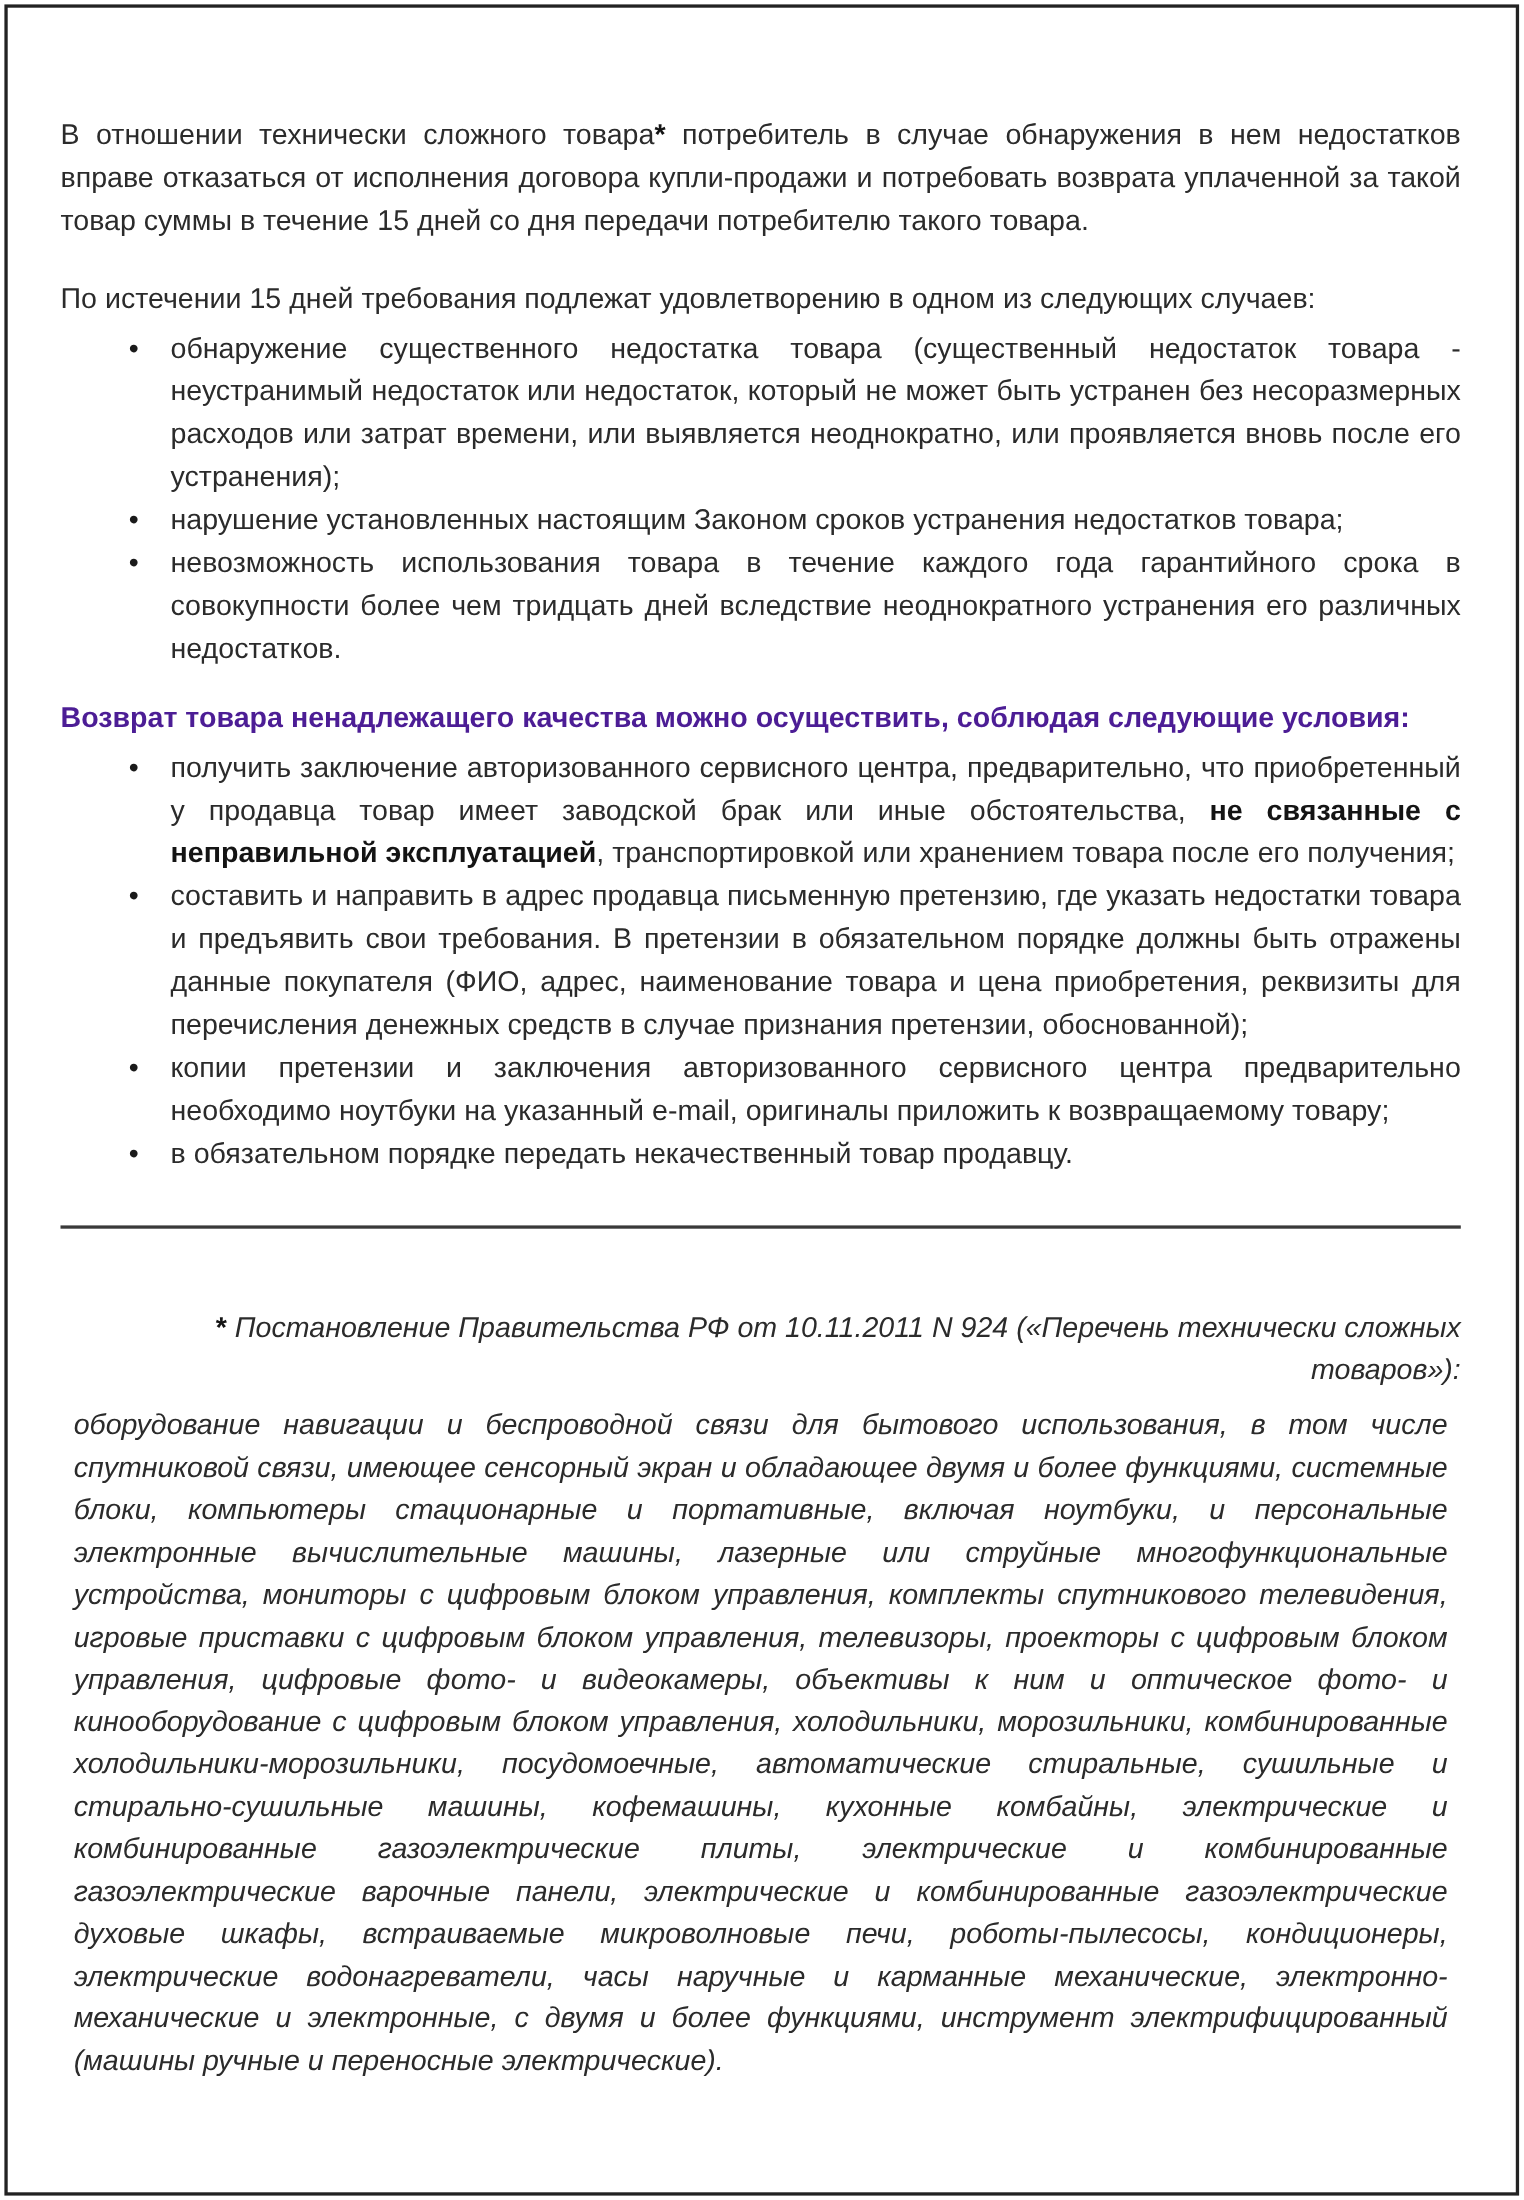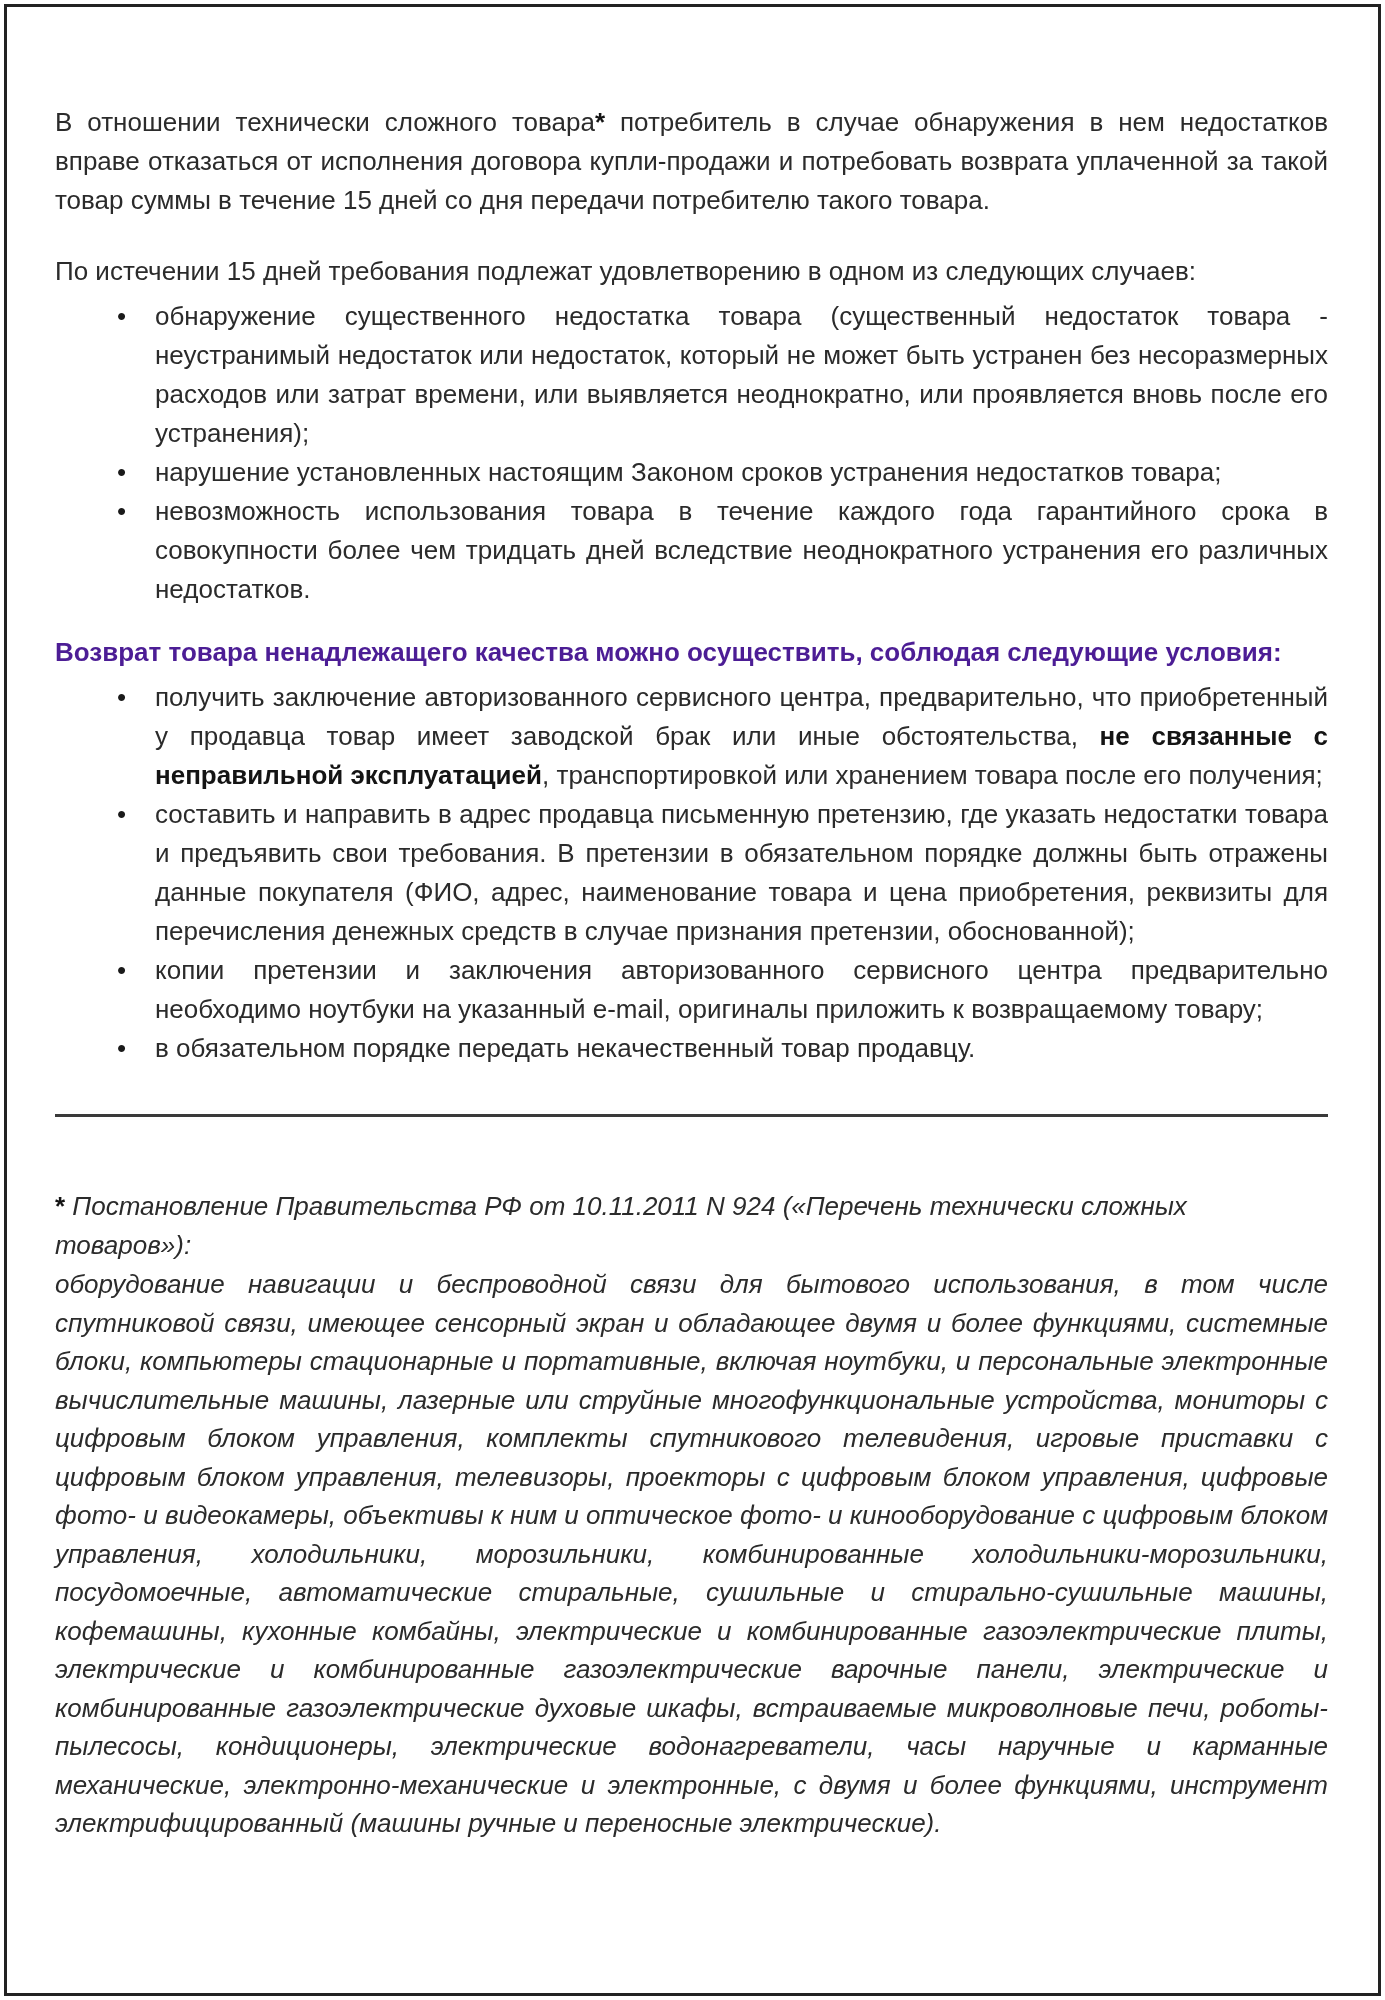--- a/index.html
+++ b/index.html
@@ -67,30 +67,30 @@
   }
   .footnote {
     margin-top: 70px;
     font-style: italic;
     font-size: 26px;
     line-height: 38.5px;
     color: #2b2b2b;
   }
   .footnote-title {
     margin: 0 0 1px 0;
-    text-align: left;
+    text-align: right;
   }
   .footnote-marker {
     font-weight: bold;
     font-style: normal;
     color: #141414;
   }
   .footnote-body {
     text-align: justify;
-    margin: 0;
+    margin: 12px;
   }
 </style>
 </head>
 <body>
 
 <div class="page">
   <div class="content">
 
     <p class="para-intro"><span>В отношении технически сложного товара</span><span class="bold-inline">*</span><span> потребитель в случае обнаружения в нем недостатков вправе отказаться от исполнения договора купли-продажи и потребовать возврата уплаченной за такой товар суммы в течение 15 дней со дня передачи потребителю такого товара.</span></p>
 

